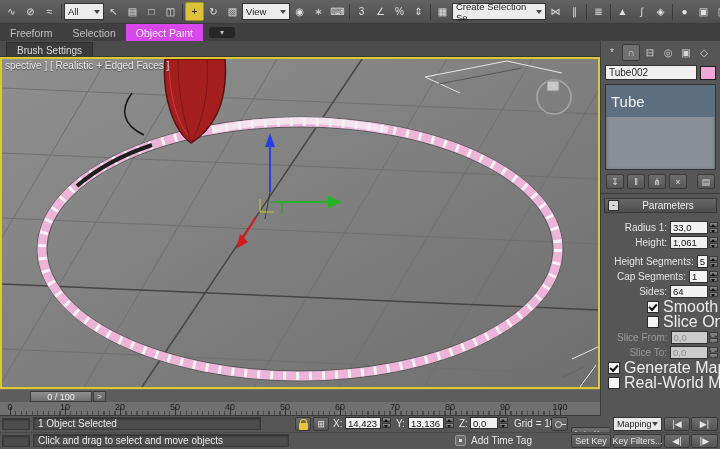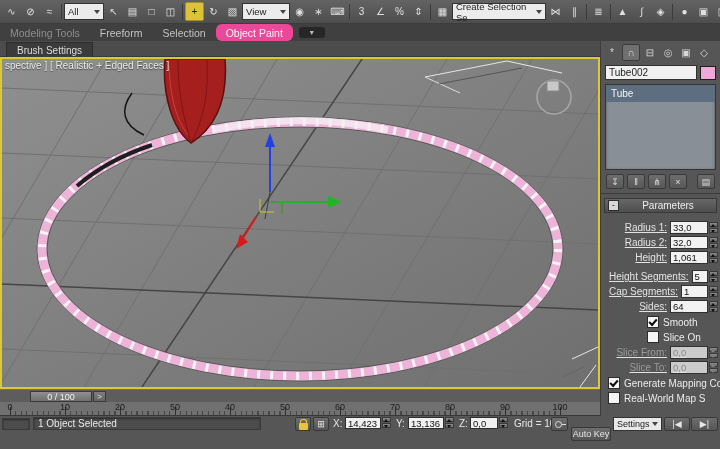--- a/index.html
+++ b/index.html
@@ -14,21 +14,21 @@
   .tbtn.active{background:#dcc23a;color:#222;border-color:#a6922a;}
   .tsep{width:1px;height:16px;background:#3b3b3b;margin:0 2px;flex:0 0 auto;}
   .tdrop{height:15px;background:#ececec;color:#222;border:1px solid #333;display:flex;align-items:center;
          justify-content:space-between;font-size:9.5px;padding:0 3px;gap:3px;flex:0 0 auto;}
   .caret{width:0;height:0;border-left:3px solid transparent;border-right:3px solid transparent;border-top:4px solid #444;}
 
   
   .ribbon{position:absolute;left:0;top:24px;width:720px;height:17px;background:#404040;display:flex;align-items:stretch;}
   .rtab{padding:0 10px;display:flex;align-items:center;color:#c2c2c2;font-size:10.5px;}
   .rtab.dim{color:#8d8d8d;}
-  .rtab.active{background:#ec4899;color:#f4f4f4;border-radius:6px;}
+  .rtab.active{background:#d946ef;color:#f4f4f4;}
   .rmore{margin:3px 0 3px 6px;width:26px;background:#262626;border-radius:3px;display:flex;align-items:center;
          justify-content:center;color:#bdbdbd;font-size:8px;}
   .subrow{position:absolute;left:0;top:41px;width:600px;height:16px;background:#4c4c4c;border-bottom:1px solid #393939;box-sizing:border-box;}
   .subtab{position:absolute;left:6px;top:1px;height:15px;padding:0 10px;background:#3b3b3b;border:1px solid #2d2d2d;border-bottom:none;
           color:#dadada;display:flex;align-items:center;font-size:10px;}
 
   
   .viewport{position:absolute;left:0;top:57px;width:600px;height:332px;border:2px solid #dcc832;box-sizing:border-box;
             background:#828282;overflow:hidden;}
   .vplabel{position:absolute;left:3px;top:1px;color:#e8e8e8;font-size:10px;text-shadow:0 1px 1px rgba(40,40,40,.7);}
@@ -39,48 +39,48 @@
   .ptabs{display:flex;align-items:center;gap:2px;padding:3px 3px 1px;}
   .ptab{width:16px;height:15px;display:flex;align-items:center;justify-content:center;color:#d6d6d6;font-size:10px;border-radius:2px;}
   .ptab.active{background:#707070;border:1px solid #3a3a3a;}
   .namerow{display:flex;align-items:center;gap:3px;padding:3px 4px 2px;}
   .namefield{flex:1;height:13px;background:#f0f0f0;color:#1c1c1c;border:1px solid #303030;display:flex;align-items:center;
              padding:0 3px;font-size:10px;}
   .swatch{width:14px;height:12px;border:1px solid #1e1e1e;flex:0 0 auto;}
   .modlist{margin:2px 4px;height:14px;background:#f0f0f0;color:#1c1c1c;border:1px solid #303030;display:flex;
            align-items:center;justify-content:space-between;padding:0 3px;font-size:10px;}
   .stack{margin:2px 4px 0;height:84px;background:#898f96;border:1px solid #343434;box-shadow:inset 0 1px 3px rgba(0,0,0,.45);}
-  .stackitem{height:17px;display:flex;align-items:center;padding:0 5px;color:#f2f2f2;background:#5d6e81;font-size:10px;}
+  .stackitem{height:32px;display:flex;align-items:center;padding:0 5px;color:#f2f2f2;background:#5d6e81;font-size:15px;}
   .stacktools{display:flex;align-items:center;gap:3px;padding:4px 5px;border-bottom:1px solid #3c3c3c;}
   .sicon{width:16px;height:13px;border:1px solid #3a3a3a;background:linear-gradient(#6d6d6d,#575757);color:#ddd;
          display:flex;align-items:center;justify-content:center;font-size:9px;border-radius:2px;}
   .sicon.last{margin-left:auto;}
   .rollhead{margin:4px 3px 2px;height:13px;background:linear-gradient(#676767,#4e4e4e);border:1px solid #393939;
             display:flex;align-items:center;gap:4px;padding:0 3px;color:#ececec;font-size:10px;}
   .collapsebox{width:9px;height:9px;background:#d8d8d8;color:#222;font-size:9px;line-height:8px;text-align:center;
                border:1px solid #2e2e2e;flex:0 0 auto;}
   .rolltitle{flex:1;text-align:center;}
   .params{padding-top:4px;}
-  .prow{display:flex;align-items:center;justify-content:flex-end;height:13px;margin:2px 2px 2px 8px;text-decoration:underline;}
+  .prow{display:flex;align-items:center;justify-content:flex-end;height:13px;margin:2px 2px 2px 16px;}
   .prow.gap{margin-top:6px;}
   .plabel{color:#e4e4e4;margin-right:3px;font-size:10px;white-space:nowrap;}
   .pfield{width:32px;height:11px;background:#f2f2f2;color:#111;border:1px solid #303030;font-size:9.5px;
           display:flex;align-items:center;padding:0 2px;}
   .spincol{display:flex;flex-direction:column;gap:1px;margin-left:1px;}
   .spinbtn{width:9px;height:5px;background:linear-gradient(#8c8c8c,#676767);border:1px solid #3a3a3a;
            box-sizing:border-box;position:relative;}
   .spinbtn::after{content:"";position:absolute;left:1px;top:1px;border-left:2.5px solid transparent;border-right:2.5px solid transparent;}
   .spin-up::after{border-bottom:3px solid #0d0d0d;}
   .spin-down::after{border-top:3px solid #0d0d0d;}
   .checkrow{display:flex;align-items:center;height:12px;margin:3px 0 3px 46px;gap:4px;}
   .checkrow.wide{margin-left:7px;}
   .checkbox{width:10px;height:10px;background:#f4f4f4;border:1px solid #2b2b2b;position:relative;flex:0 0 auto;}
   .checkbox.checked::after{content:"";position:absolute;left:1px;top:1.5px;width:6px;height:3px;
         border-left:2px solid #0c0c0c;border-bottom:2px solid #0c0c0c;transform:rotate(-48deg);}
-  .clabel{color:#ececec;font-size:10px;white-space:nowrap;}
+  .clabel{color:#ececec;font-size:16px;white-space:nowrap;}
   .disabled .plabel{color:#9b9b9b;}
   .disabled .pfield{background:#cbcbcb;color:#8b8b8b;}
   .disabled .spin-up::after{border-bottom-color:#808080;}
   .disabled .spin-down::after{border-top-color:#808080;}
 
   
   .timeslider{position:absolute;left:0;top:389px;width:600px;height:20px;background:#5d5d5d;
               border-top:1px solid #6e6e6e;border-bottom:1px solid #3d3d3d;box-sizing:border-box;}
   .tshandle{position:absolute;left:30px;top:1px;width:60px;height:9px;background:linear-gradient(#909090,#6f6f6f);
             border:1px solid #3a3a3a;color:#f2f2f2;font-size:9px;display:flex;align-items:center;justify-content:center;}
@@ -167,21 +167,20 @@
     <span class="tbtn">∫</span>
     <span class="tbtn">◈</span>
     <span class="tsep"></span>
     <span class="tbtn">●</span>
     <span class="tbtn">▣</span>
     <span class="tbtn">▥</span>
 
   </div>
 
   <div class="ribbon">
-    <span class="rtab dim">Modeling Tools</span>
     <span class="rtab">Freeform</span>
     <span class="rtab">Selection</span>
     <span class="rtab active">Object Paint</span>
     <span class="rmore">▾</span>
   </div>
   <div class="subrow">
     <span class="subtab">Brush Settings</span>
   </div>
 
   <div class="viewport">
@@ -280,28 +279,20 @@
     <div class="params">
       <div class="prow">
         <span class="plabel">Radius 1:</span>
         <span class="pfield">33,0</span>
         <span class="spincol">
             <span class="spinbtn spin-up"></span>
             <span class="spinbtn spin-down"></span>
           </span>
       </div>
       <div class="prow">
-        <span class="plabel">Radius 2:</span>
-        <span class="pfield">32,0</span>
-        <span class="spincol">
-            <span class="spinbtn spin-up"></span>
-            <span class="spinbtn spin-down"></span>
-          </span>
-      </div>
-      <div class="prow">
         <span class="plabel">Height:</span>
         <span class="pfield">1,061</span>
         <span class="spincol">
             <span class="spinbtn spin-up"></span>
             <span class="spinbtn spin-down"></span>
           </span>
       </div>
       <div class="prow gap">
         <span class="plabel">Height Segments:</span>
         <span class="pfield">5</span>
@@ -406,21 +397,31 @@
     <span class="costack" style="left:499px">
         <span class="spinbtn spin-up"></span>
         <span class="spinbtn spin-down"></span>
       </span>
     <span class="slabel" style="left:514px">Grid = 10,0</span>
     <div class="sbtn" style="left:551px;top:1px;width:17px;height:14px">
         <span class="keyicon"></span>
       </div>
     <div class="sbtn" style="left:571px;top:11px;width:40px;height:14px">Auto Key</div>
     <div class="lightdrop" style="left:613px;top:1px;width:49px;height:14px">
-      <span>Settings</span>
+      <span>Mapping</span>
       <span class="caret"></span>
     </div>
     <div class="sbtn" style="left:664px;top:1px;width:26px;height:14px">|◀</div>
     <div class="sbtn" style="left:691px;top:1px;width:27px;height:14px">▶|</div>
   </div>
 
+  <div class="status2">
+    <div class="inset" style="left:2px;top:2px;width:28px;height:12px"></div>
+    <div class="inset" style="left:33px;top:1px;width:256px;height:13px">Click and drag to select and move objects</div>
+    <span class="tagicon" style="left:455px;top:2px"></span>
+    <span class="slabel" style="left:471px">Add Time Tag</span>
+    <div class="sbtn" style="left:571px;top:1px;width:40px;height:14px">Set Key</div>
+    <div class="sbtn" style="left:613px;top:1px;width:49px;height:14px">Key Filters...</div>
+    <div class="sbtn" style="left:664px;top:1px;width:26px;height:14px">◀|</div>
+    <div class="sbtn" style="left:691px;top:1px;width:27px;height:14px">|▶</div>
+  </div>
 
 </div>
 
 </body></html>

